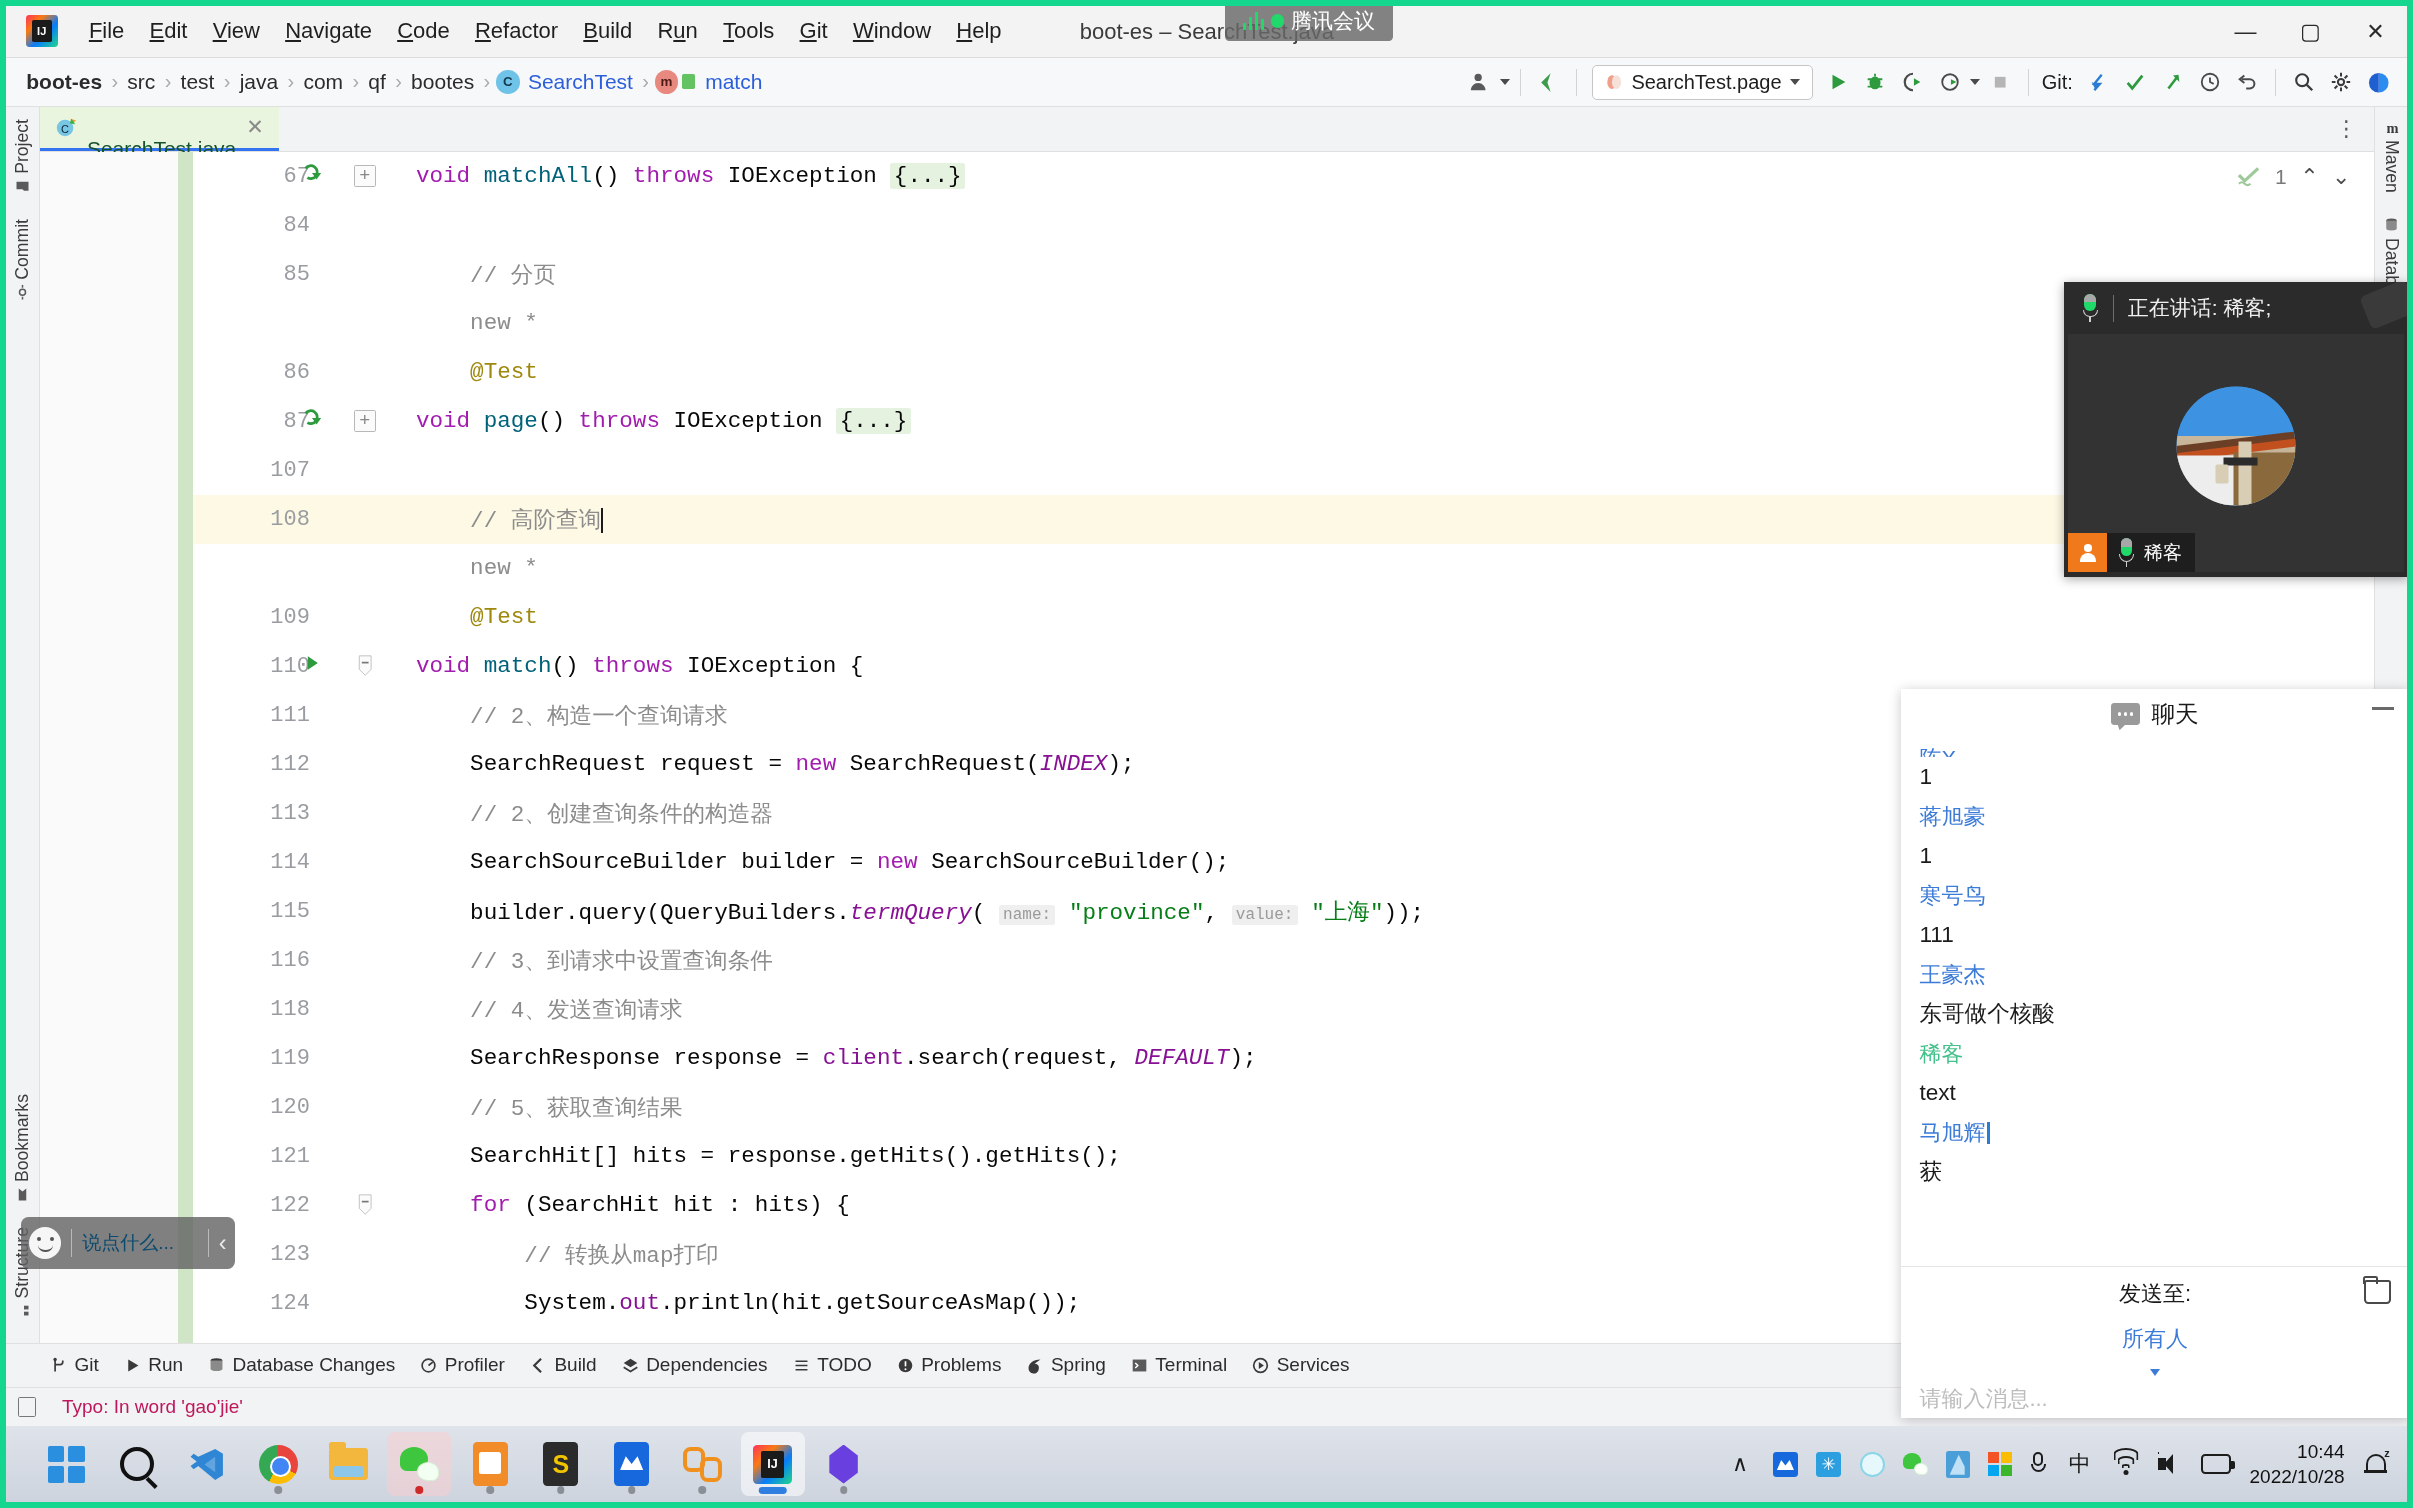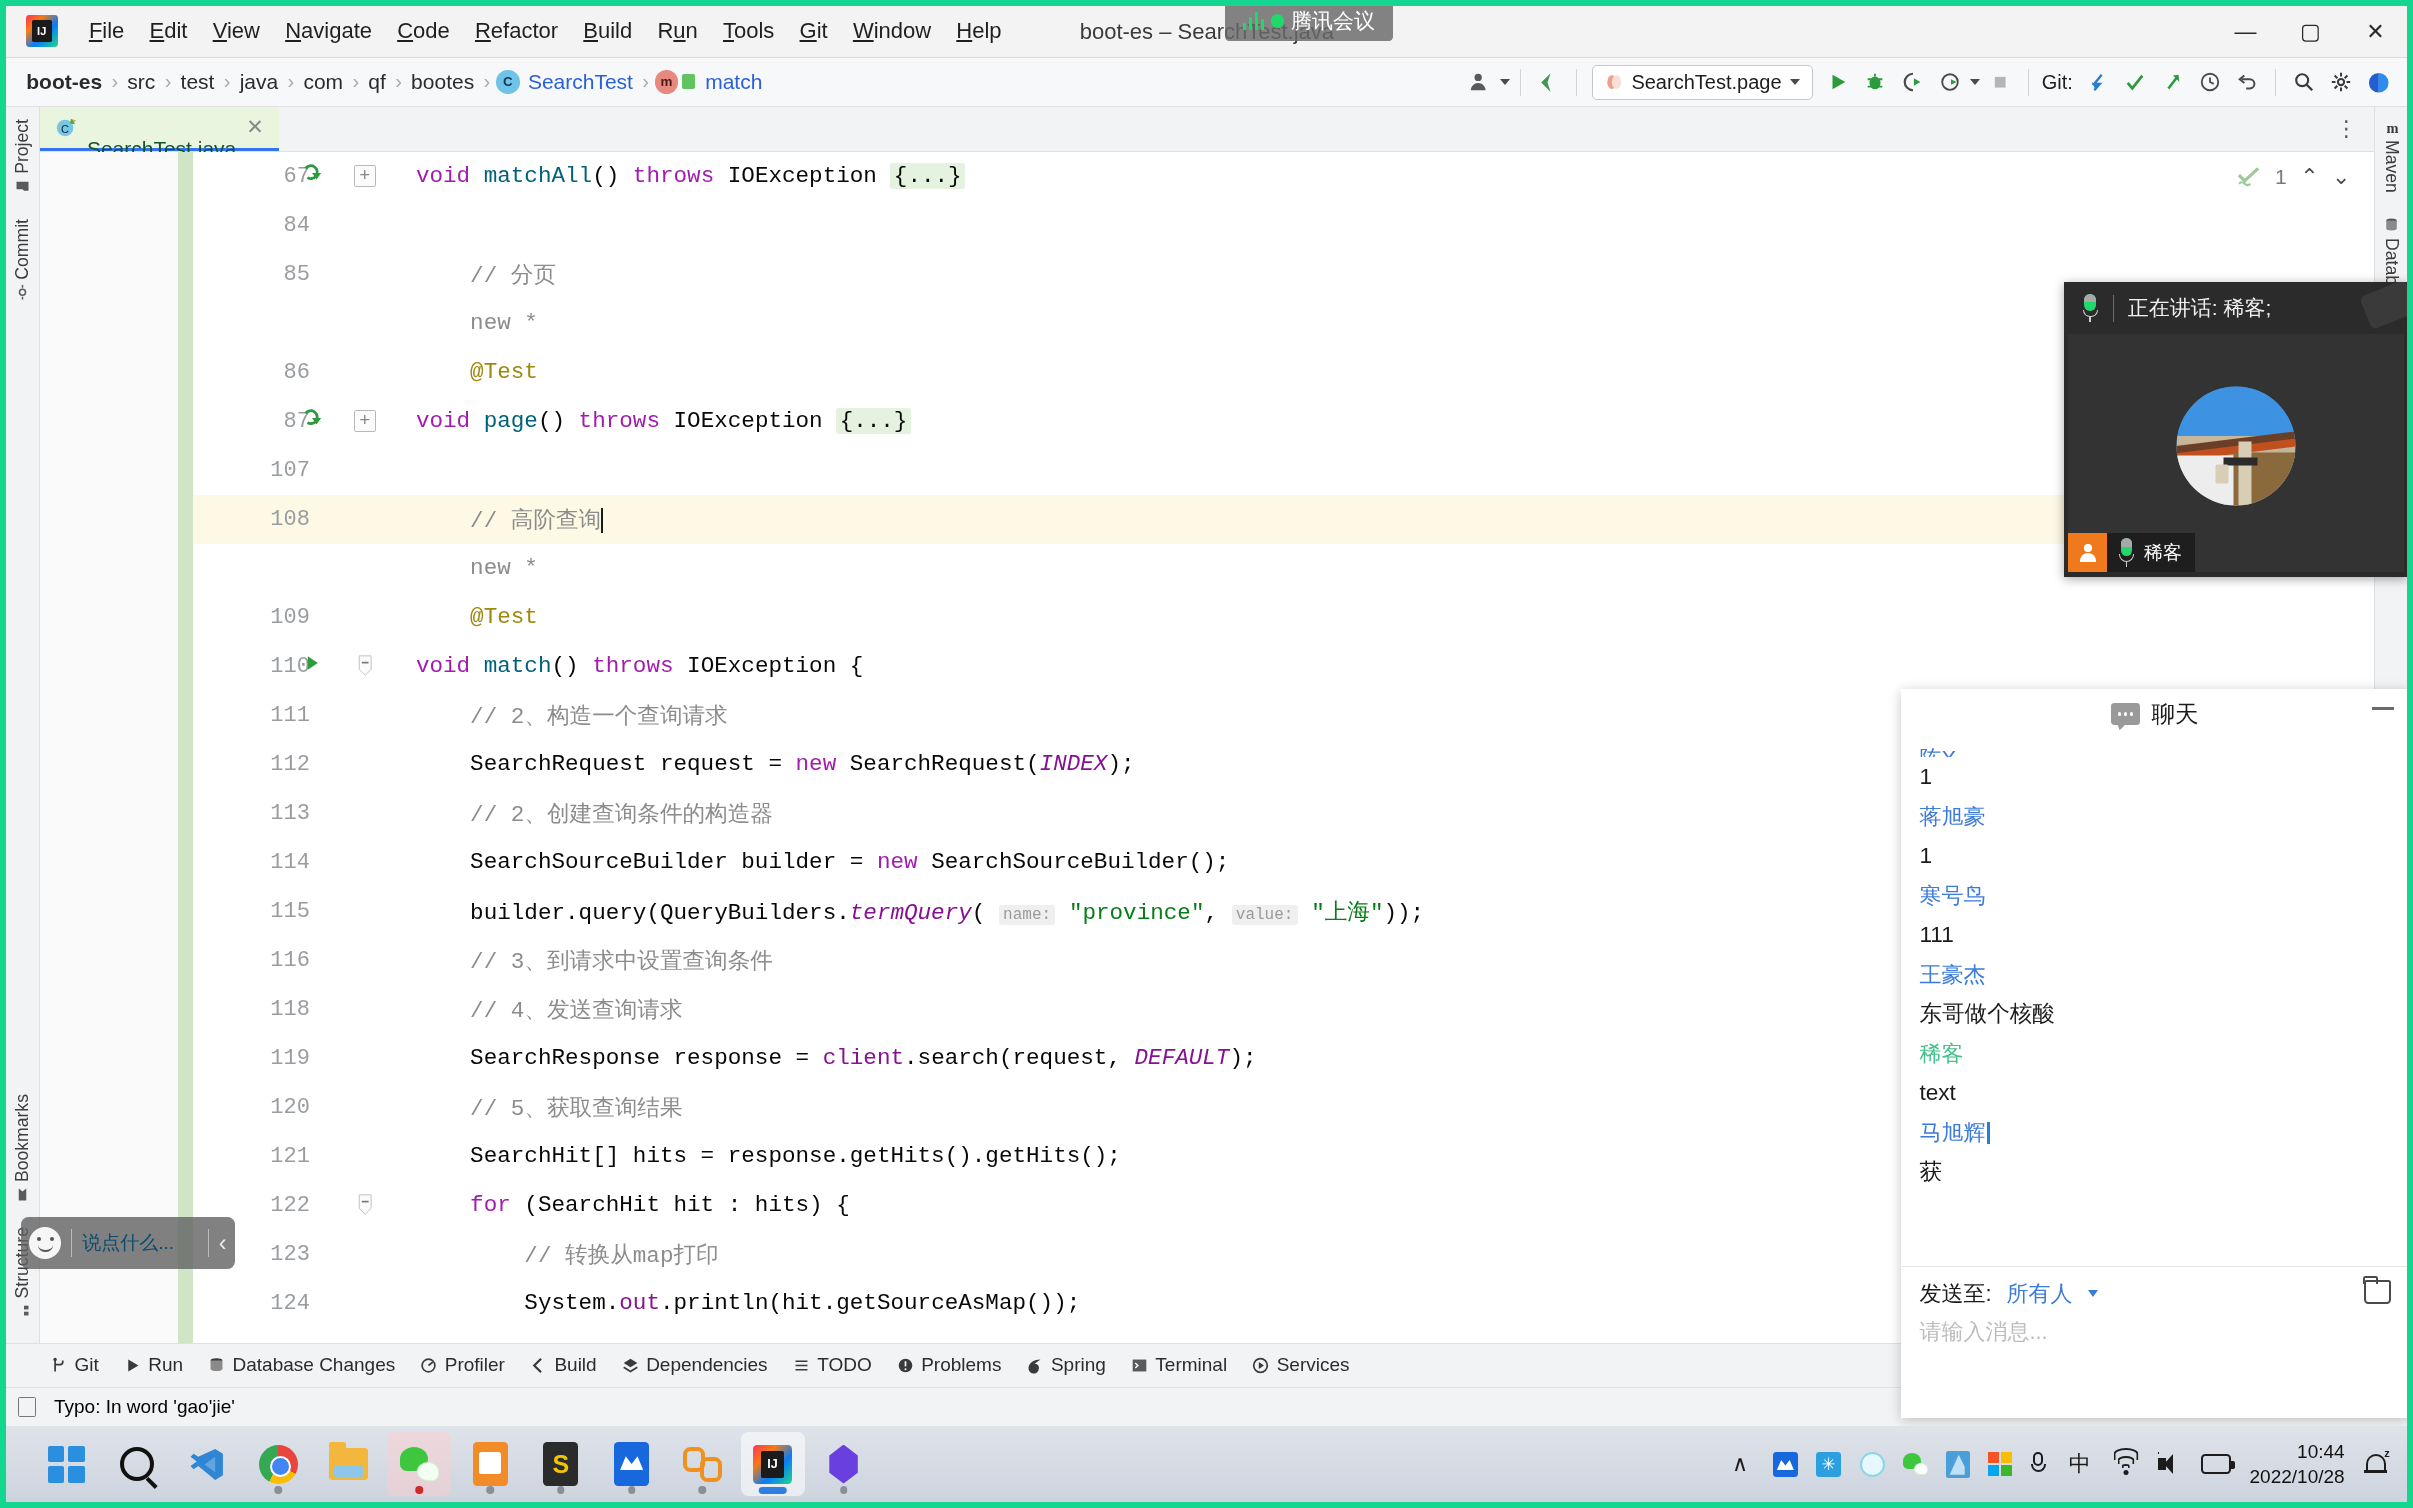--- a/index.html
+++ b/index.html
@@ -189,21 +189,21 @@
     align-items:center; padding-left:44px; gap:25px; flex:none;
   }
   .ts-item { display:flex; align-items:center; gap:7.5px; font:400 19px "Liberation Sans",sans-serif; color:#2c2c2c; white-space:nowrap;}
   .ts-ico { width:17px; height:17px; flex:none; }
 
   
   .statusbar {
     height:39px; background:#f2f3f5; border-top:0.8px solid #e0e0e0; display:flex;
     align-items:center; padding-left:11.7px; flex:none; position:relative;
   }
-  .sb-left { display:flex; align-items:center; gap:18px; font:400 19px "Liberation Sans",sans-serif; color:#000000; }
+  .sb-left { display:flex; align-items:center; gap:26px; font:400 19px "Liberation Sans",sans-serif; color:#be185d; }
   .sb-pagebox { width:18.4px; height:20px; border:1.7px solid #777; border-radius:1.7px; }
   .sb-right { position:absolute; right:15px; display:flex; align-items:center; gap:28.5px;
               font:400 19px "Liberation Sans",sans-serif; color:#2c2c2c; }
 
   
   .say-bubble {
     position:absolute; left:21px; top:1217px; width:214px; height:52px;
     background:rgba(98,98,98,.80); border-radius:7.5px; display:flex; align-items:center;
     gap:10px; padding:0 8.4px; z-index:70;
   }
@@ -273,21 +273,21 @@
 
   .chat-body { flex:1; padding:0 18.4px; overflow:hidden; position:relative; }
   .msg-name { font:400 22px "Liberation Sans",sans-serif; color:#3d7bd9; line-height:39px; }
   .msg-name.green { color:#44c08a; }
   .msg-text { font:400 22.6px "Liberation Sans",sans-serif; color:#1b1b1b; line-height:40px; }
   .msg-name .ic { display:inline-block; width:2.5px; height:22px; background:#2b7cd3; vertical-align:-3.4px; margin-left:1.7px; }
   .clipped-top { overflow:hidden; height:18.4px; }
 
   .chat-divider { height:0.8px; background:#e6e6e6; }
   .chat-foot { flex:none; padding:11.7px 18.4px 0 18.4px; position:relative; height:151px;}
-  .sendto-row { display:flex; align-items:center; gap:15px; }
+  .sendto-row { display:flex; align-items:center; gap:15px;flex-direction:column; }
   .sendto-lbl { font:400 22px "Liberation Sans",sans-serif; color:#1b1b1b; }
   .sendto-val { font:400 22px "Liberation Sans",sans-serif; color:#3d7bd9; }
   .sendto-caret { width:0;height:0;border-left:5.9px solid transparent;border-right:5.9px solid transparent;border-top:7.5px solid #3d7bd9;}
   .chat-input { margin-top:8.4px; font:400 22px "Liberation Sans",sans-serif; color:#bdbdbd; }
   .chat-folder { position:absolute; right:18.4px; top:13.4px; width:27px; height:23.5px; border:2.5px solid #4a4a4a; border-radius:2.5px 2.5px 4.2px 4.2px; }
   .chat-folder::before{content:"";position:absolute;left:-2.5px;top:-6.7px;width:11px;height:6.7px;border:2.5px solid #4a4a4a;border-bottom:none;border-radius:2.5px 2.5px 0 0;}
 
   
   .taskbar {
     position:absolute; left:0; bottom:5.9px; width:2413px; height:76px;

